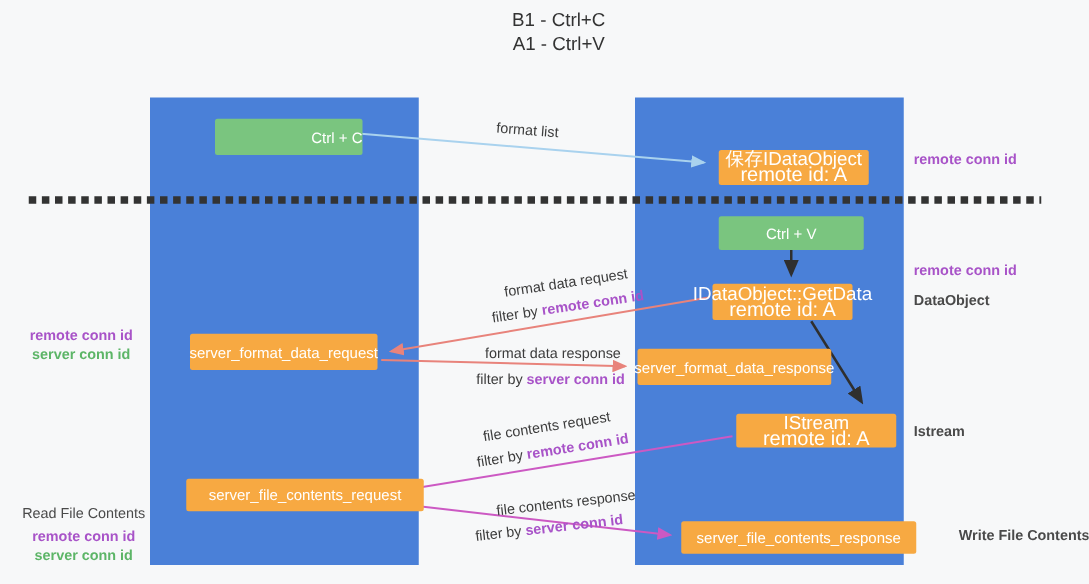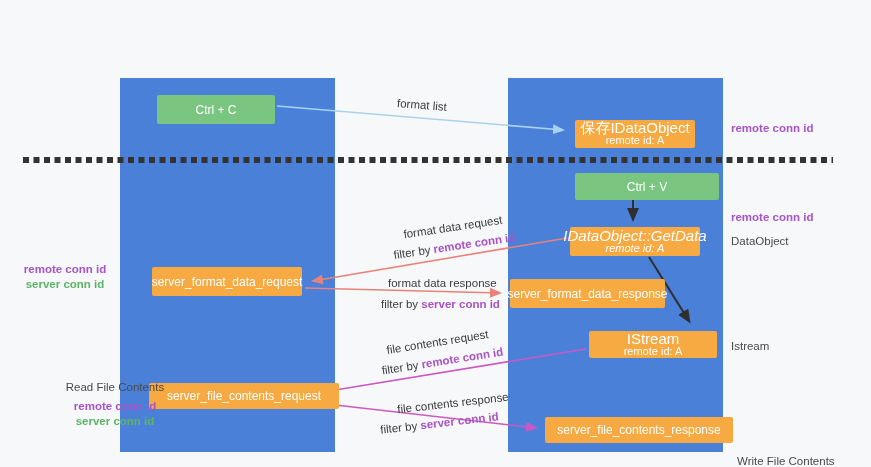--- a/index.html
+++ b/index.html
@@ -25,45 +25,49 @@
     background:var(--lane_blue,#4a80d8);
   }
   .node{
     position:absolute;display:flex;flex-direction:column;
     align-items:center;justify-content:center;
     color:#fff;border-radius:2px;text-align:center;
   }
   .node.orange{background:var(--node_orange,#f7a942);}
   .node.green{background:var(--node_green,#7ac57f);}
   .node .l1{font-size:15px;line-height:13px;}
-  .node .l2{font-size:11px;line-height:13px;}
+  .node .l2{font-size:16px;line-height:13px;}
   .node .single{font-size:12px;line-height:14px;}
   svg.arrows{position:absolute;left:0;top:0;z-index:3;pointer-events:none;}
   .lane{z-index:1;}
   .node{z-index:4;}
   .flow-label{
     position:absolute;z-index:5;font-size:11.5px;white-space:nowrap;
     color:#3c3c3c;
   }
   .flow-label b.purple{color:var(--purple_label,#a853c8);font-weight:bold;}
-  .side-label{position:absolute;z-index:5;font-size:11.5px;white-space:nowrap;}
+  .side-label{position:absolute;z-index:5;font-size:11.5px;white-space:nowrap;font-weight:bold;}
   .side-label.purple{color:var(--purple_label,#a853c8);font-weight:bold;}
   .side-label.dark{color:#4a4a4a;}
   .label-stack{
     position:absolute;z-index:5;text-align:center;font-size:11.5px;line-height:15px;
   }
   .label-stack .purple{color:var(--purple_label,#a853c8);font-weight:bold;}
   .label-stack .greenlbl{color:var(--green_label,#5cb567);font-weight:bold;}
   .label-stack .dark{color:#4a4a4a;}
 </style>
 </head>
 <body>
 
 <div class="stage">
 
+  <div class="title">
+    <div>B1 - Ctrl+C</div>
+    <div>A1 - Ctrl+V</div>
+  </div>
 
 
   <div class="lane" style="left:120px;"></div>
   <div class="lane" style="left:508px;"></div>
 
   <svg class="arrows" width="871" height="467" viewBox="0 0 871 467">
     <defs>
       <marker id="m-blue" markerUnits="userSpaceOnUse" markerWidth="12" markerHeight="10" refX="10" refY="5" orient="auto">
         <polygon points="0,0 12,5 0,10" fill="#a9d2ee"></polygon>
       </marker>
@@ -80,34 +84,34 @@
     <line x1="23" y1="160" x2="833" y2="160" stroke="#333333" stroke-width="6" stroke-dasharray="6 4.5"></line>
     <line x1="277" y1="106" x2="563" y2="130" stroke="#a9d2ee" stroke-width="1.6" marker-end="url(#m-blue)"></line>
     <line x1="633" y1="200" x2="633" y2="219" stroke="#2f2f2f" stroke-width="2" marker-end="url(#m-black)"></line>
     <line x1="567" y1="238" x2="313" y2="281" stroke="#e8837b" stroke-width="1.6" marker-end="url(#m-red)"></line>
     <line x1="305" y1="288" x2="500" y2="293" stroke="#e8837b" stroke-width="1.6" marker-end="url(#m-red)"></line>
     <line x1="649" y1="257" x2="689" y2="321" stroke="#2f2f2f" stroke-width="2" marker-end="url(#m-black)"></line>
     <line x1="586" y1="349" x2="317" y2="393" stroke="#cc59c3" stroke-width="1.6" marker-end="url(#m-magenta)"></line>
     <line x1="309" y1="402" x2="536" y2="428" stroke="#cc59c3" stroke-width="1.6" marker-end="url(#m-magenta)"></line>
   </svg>
 
-  <div class="node green" style="left:157px;top:95px;width:118px;height:29px;">
+  <div class="node green" style="left:172px;top:95px;width:118px;height:29px;align-items:flex-end;">
     <div class="single">Ctrl + C</div>
   </div>
 
   <div class="node orange" style="left:575px;top:120px;width:120px;height:28px;">
     <div class="l1">保存IDataObject</div>
     <div class="l2">remote id: A</div>
   </div>
 
-  <div class="node green" style="left:575px;top:173px;width:144px;height:27px;">
+  <div class="node green" style="left:575px;top:173px;width:116px;height:27px;">
     <div class="single">Ctrl + V</div>
   </div>
 
-  <div class="node orange" style="left:570px;top:227px;width:130px;height:29px;font-style:italic;">
+  <div class="node orange" style="left:570px;top:227px;width:112px;height:29px;">
     <div class="l1">IDataObject::GetData</div>
     <div class="l2">remote id: A</div>
   </div>
 
   <div class="node orange" style="left:152px;top:267px;width:150px;height:29px;">
     <div class="single">server_format_data_request</div>
   </div>
 
   <div class="node orange" style="left:510px;top:279px;width:155px;height:29px;">
     <div class="single">server_format_data_response</div>
@@ -150,25 +154,25 @@
   <div class="flow-label" style="left:380px;top:417px;transform:rotate(-6.5deg);">
     <span>filter by</span>
     <b class="purple">server conn id</b>
   </div>
 
   <div class="label-stack" style="left:15px;top:262px;width:100px;">
     <div class="purple">remote conn id</div>
     <div class="greenlbl">server conn id</div>
   </div>
 
-  <div class="label-stack" style="left:12px;top:380px;width:110px;margin-left:48px;">
+  <div class="label-stack" style="left:12px;top:404px;width:110px;">
     <div class="dark" style="margin-bottom:4px;">Read File Contents</div>
     <div class="purple">remote conn id</div>
     <div class="greenlbl">server conn id</div>
   </div>
 
   <div class="side-label purple" style="left:731px;top:122px;">remote conn id</div>
   <div class="side-label purple" style="left:731px;top:211px;">remote conn id</div>
   <div class="side-label dark" style="left:731px;top:235px;">DataObject</div>
   <div class="side-label dark" style="left:731px;top:340px;">Istream</div>
-  <div class="side-label dark" style="left:737px;top:423px;margin-top:32px;">Write File Contents</div>
+  <div class="side-label dark" style="left:767px;top:423px;">Write File Contents</div>
 
 </div>
 
 </body></html>

